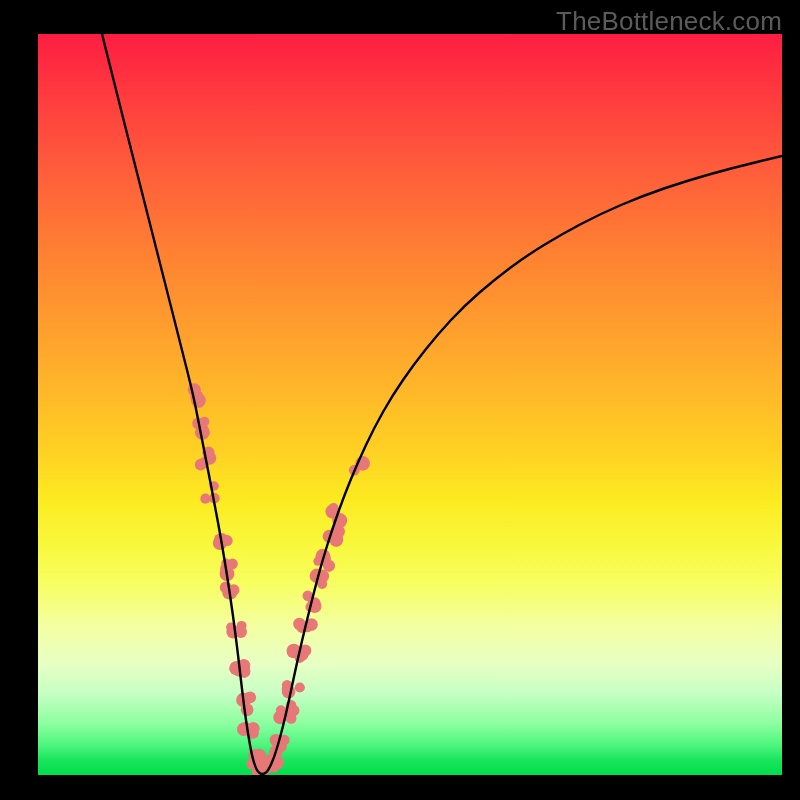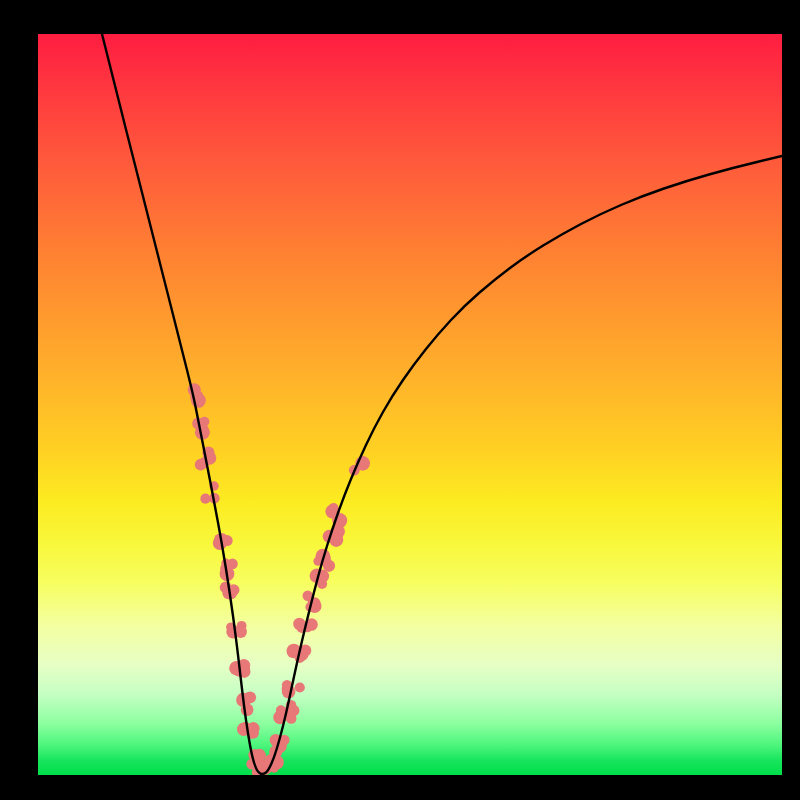--- a/index.html
+++ b/index.html
@@ -182,13 +182,14 @@
           <circle cx="299.7" cy="497.6" r="7.2" fill="#e77877"></circle>
           <circle cx="294.6" cy="477.5" r="7.2" fill="#e77877"></circle>
           <circle cx="295.6" cy="473.9" r="4.9" fill="#e77877"></circle>
           <circle cx="301.7" cy="486.6" r="7.5" fill="#e77877"></circle>
           <circle cx="324.7" cy="429.4" r="7.3" fill="#e77877"></circle>
           <circle cx="316.3" cy="436.2" r="5.4" fill="#e77877"></circle>
         </g>
       <path id="curve-path" fill="none" stroke-width="2.4" d="M 64 0 Q 80 64 88 95.5 Q 96 127 104 158.5 Q 112 190 120 221.5 Q 128 253 136 284.5 Q 144 316 149.5 338 Q 155 360 157.5 372.5 Q 160 385 165 410.5 Q 170 436 173 451.5 Q 176 467 180 488.5 Q 184 510 188 535 Q 192 560 195 582 Q 198 604 200 621 Q 202 638 204 655 Q 206 672 208 686 Q 210 700 212 711 Q 214 722 216 728.5 Q 218 735 220 737.5 Q 222 740 224 740 Q 226 740 228 738.5 Q 230 737 233 730.5 Q 236 724 239 714 Q 242 704 245 692 Q 248 680 251 666 Q 254 652 257 638 Q 260 624 264 607 Q 268 590 272 574 Q 276 558 280 543 Q 284 528 289 512 Q 294 496 300 479 Q 306 462 313 445 Q 320 428 328 411 Q 336 394 345 378 Q 354 362 365 346 Q 376 330 388 315 Q 400 300 413 286 Q 426 272 441 259 Q 456 246 472 234 Q 488 222 506 211 Q 524 200 543 190 Q 562 180 583 171 Q 604 162 626 154.5 Q 648 147 671 140.5 Q 694 134 719 128 T 744 122" stroke="#000000"></path>
     </svg>
   </div>
+  <div class="watermark">TheBottleneck.com</div>
 </div>
 
 </body></html>

